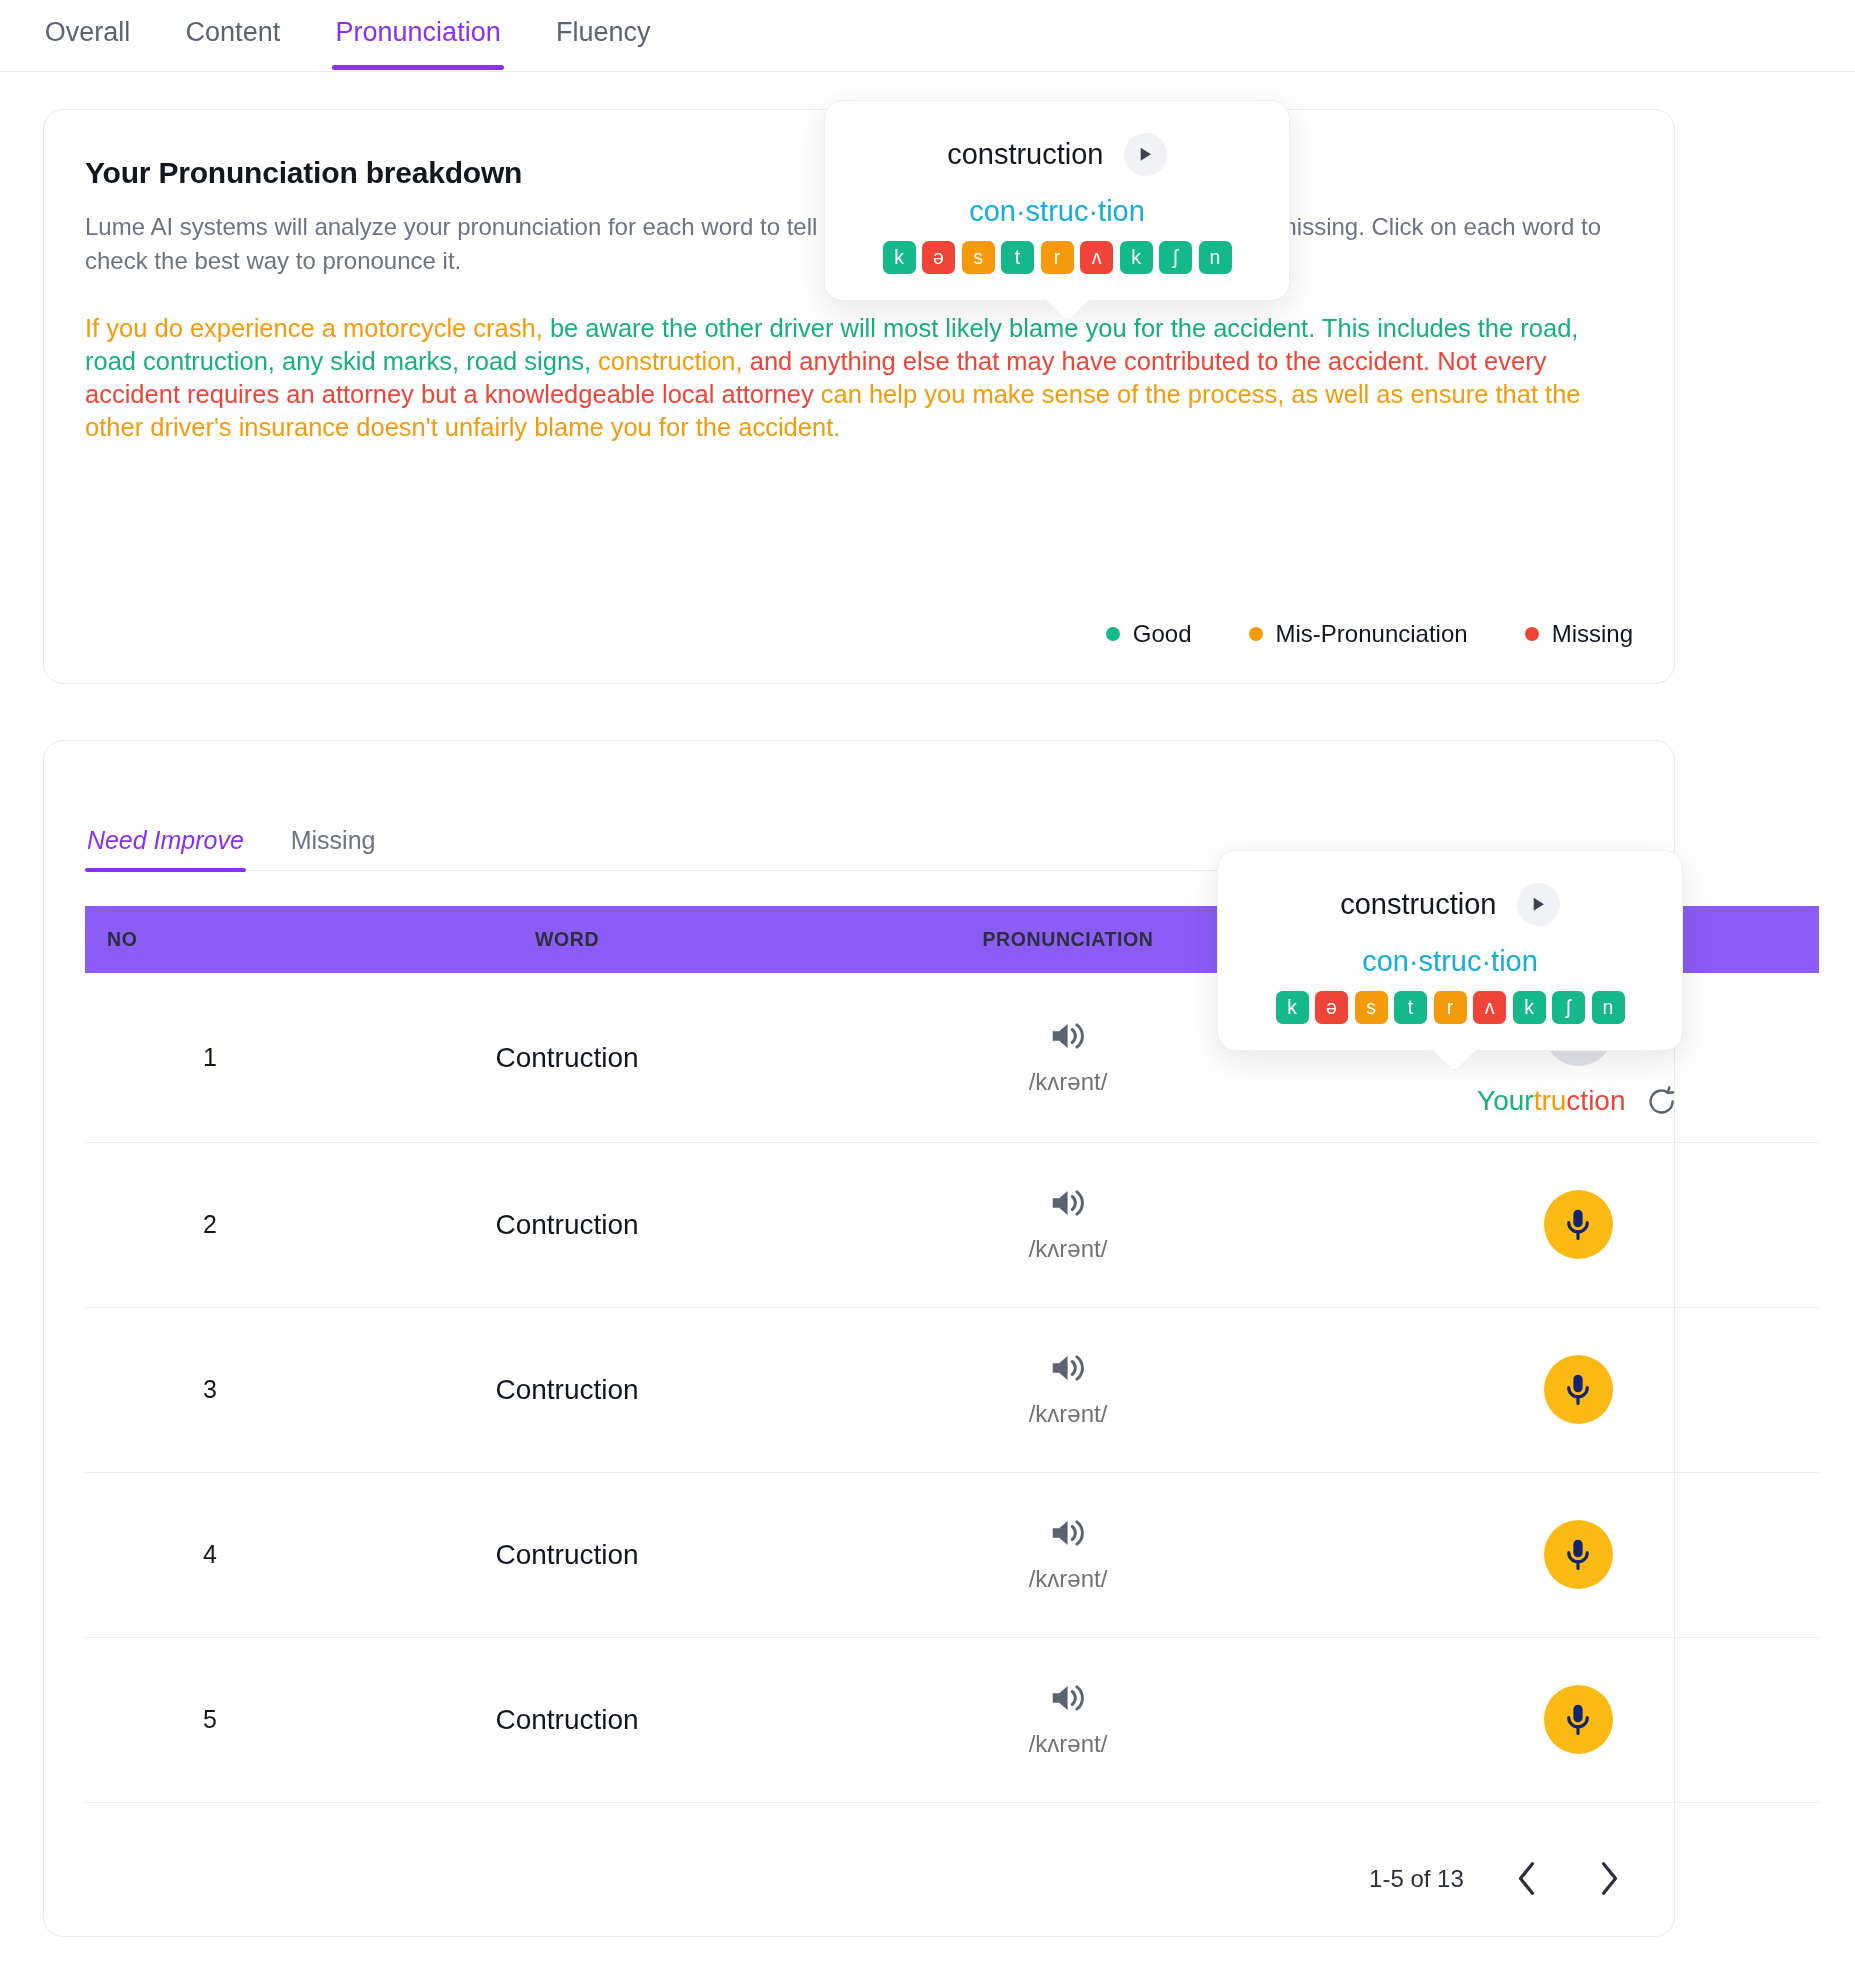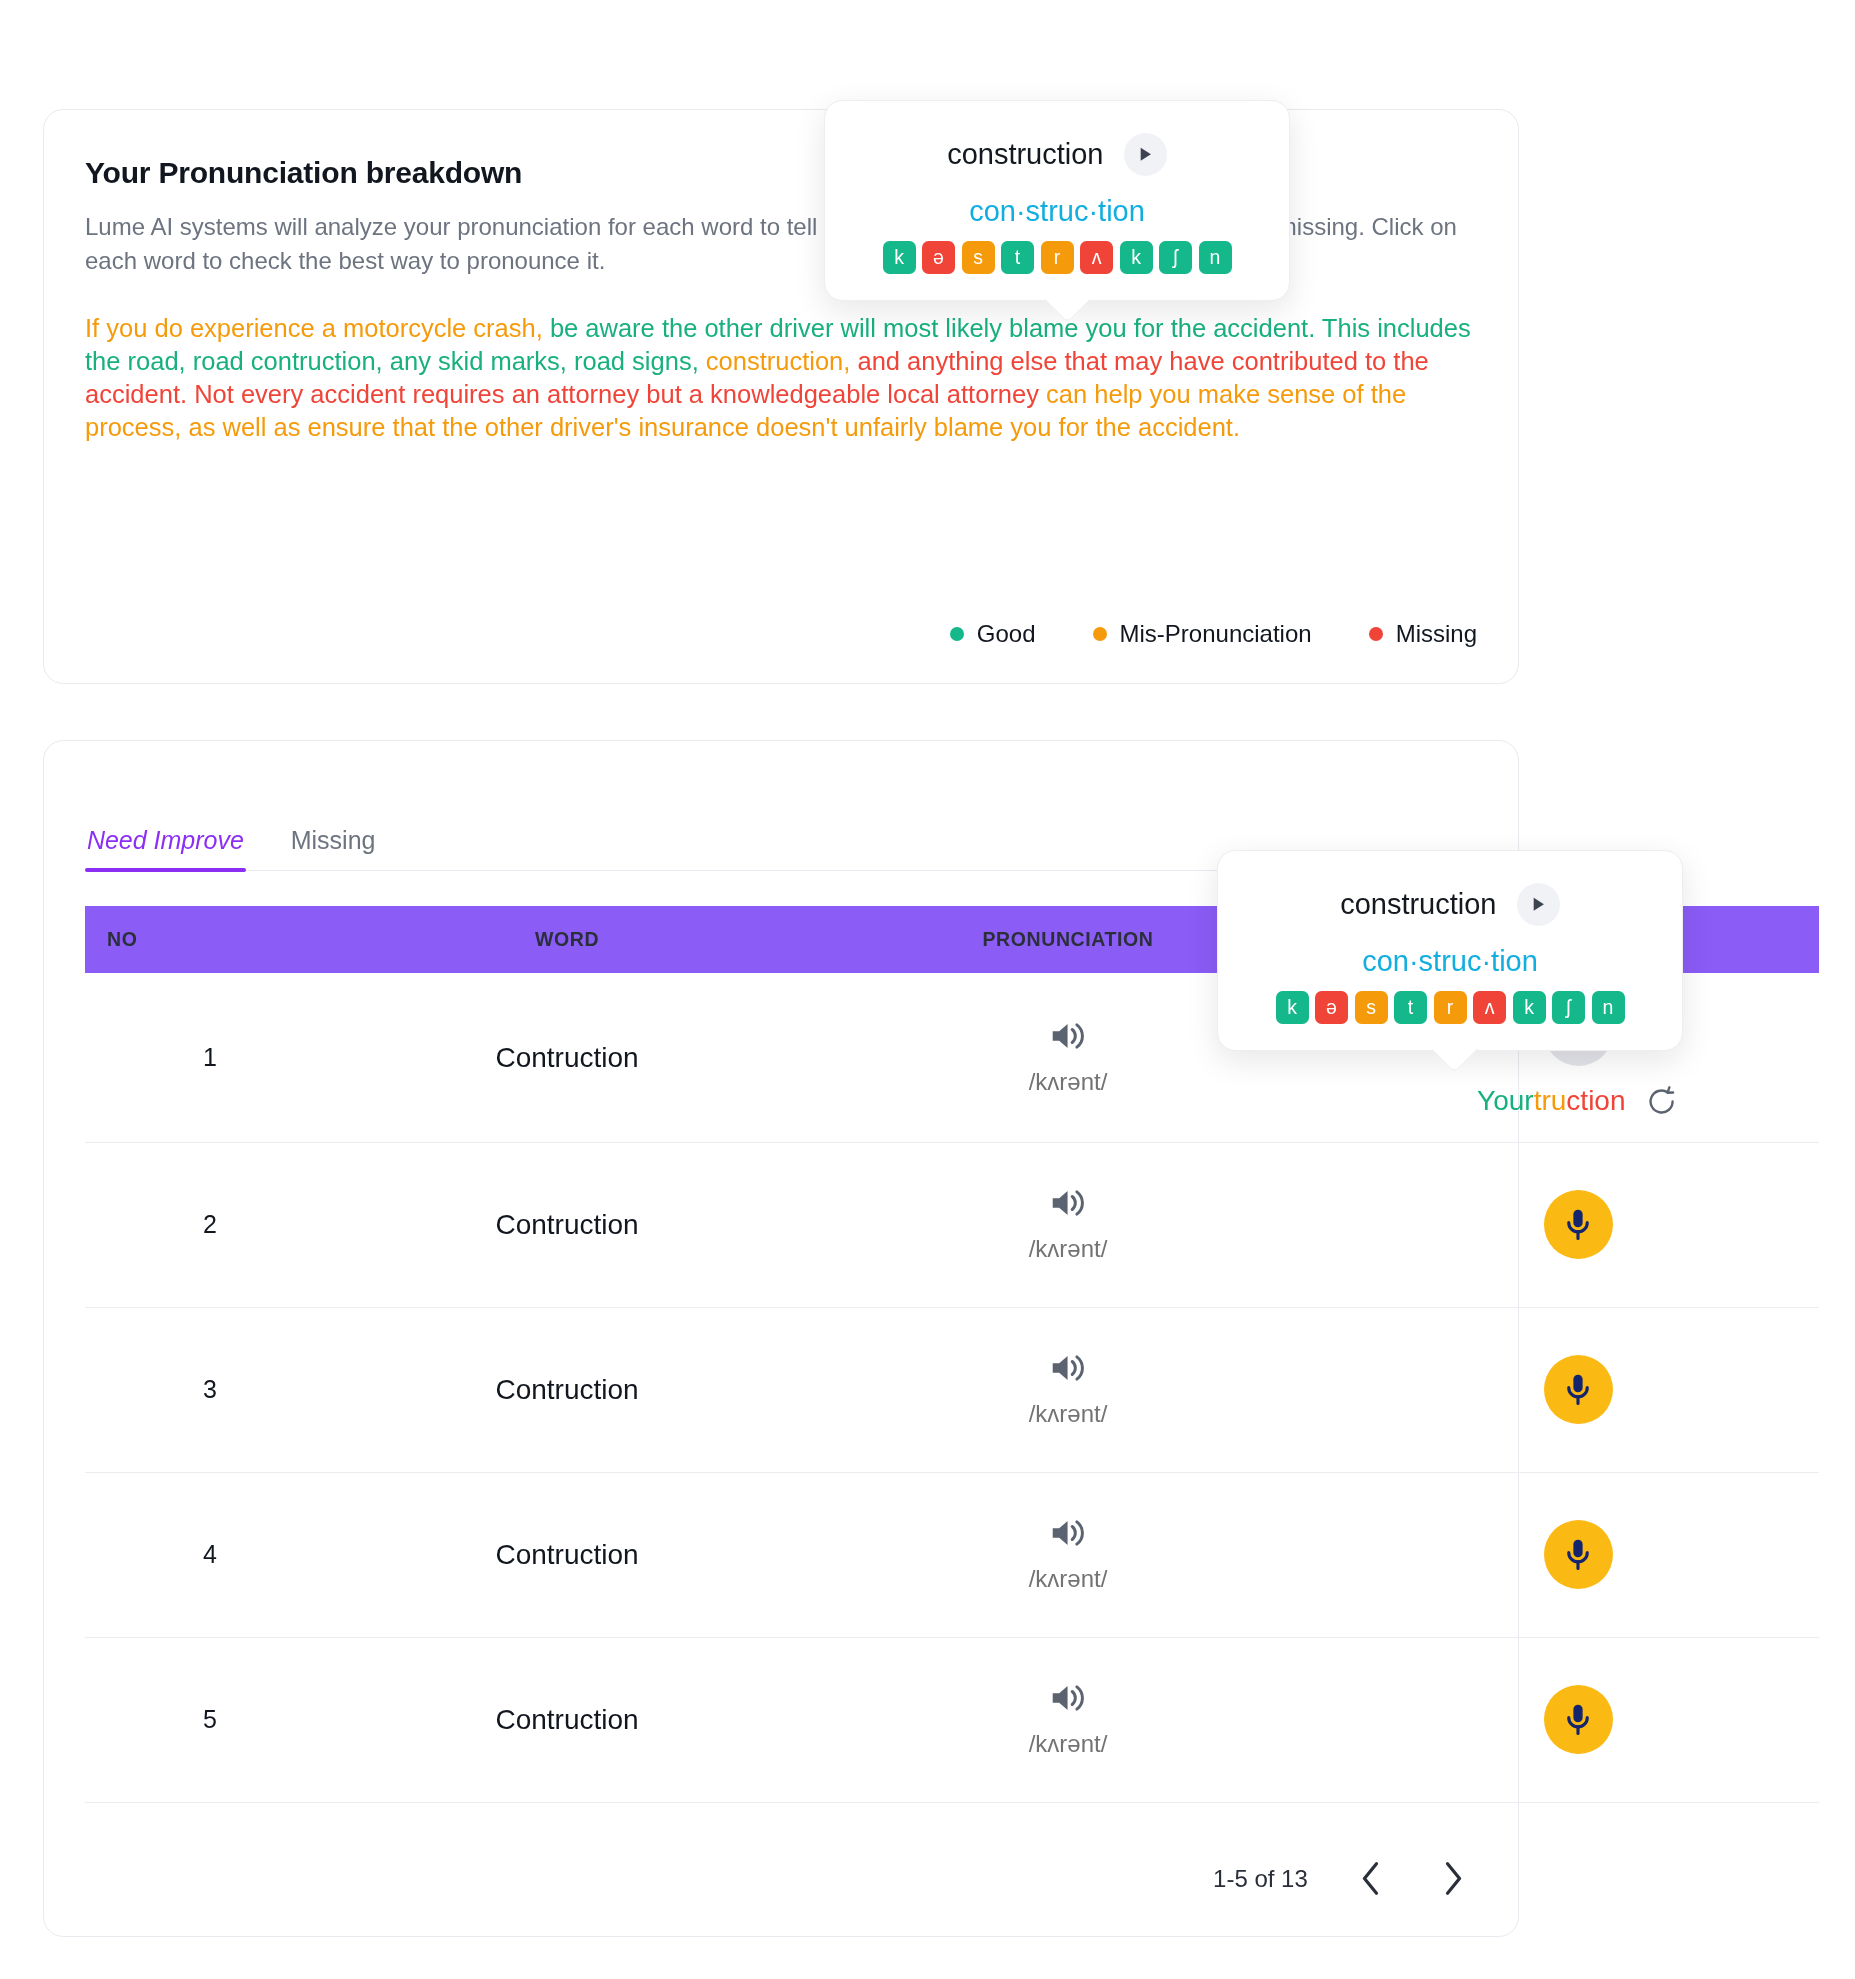--- a/index.html
+++ b/index.html
@@ -35,21 +35,21 @@
     left: 0; right: 0; bottom: -1.9px;
     height: 4.6px;
     background: #8b2ff5;
     border-radius: 2.8px;
   }
 
   
   .card {
     position: absolute;
     left: 43px;
-    width: 1476px;
+    width: 1632px;
     background: #fff;
     border: 1.9px solid #e9e9ef;
     border-radius: 20.4px;
   }
   #card-breakdown { top: 109px; height: 575px; }
   #card-improve  { top: 740px; height: 1197px; }
 
   .card-pad { padding: 46px 41px 0 41px; }
 
   .card-title {
@@ -219,20 +219,26 @@
   #pop-transcript { left: 824px; top: 100px; width: 466px; }
   #pop-transcript::after { left: 243px; }
   #pop-table { left: 1217px; top: 850px; width: 466px; }
   #pop-table::after { left: 237px; }
 </style>
 </head>
 <body>
 
 <div class="page">
 
+  <div class="topbar" id="topbar">
+      <div class="topbar-tab">Overall</div>
+      <div class="topbar-tab">Content</div>
+      <div class="topbar-tab active">Pronunciation</div>
+      <div class="topbar-tab">Fluency</div>
+    </div>
 
   <div class="card" id="card-breakdown">
     <div class="card-pad">
       <h2 class="card-title">Your Pronunciation breakdown</h2>
       <p class="card-desc">Lume AI systems will analyze your pronunciation for each word to tell you if it's pronounced, mis-pronounced, or missing. Click on each word to check the best way to pronounce it.</p>
       <p class="transcript" id="transcript"><span class="o">If you do experience a motorcycle crash,</span><span class="g"> be aware the other driver will most likely blame you for the accident. This includes the road, road contruction, any skid marks, road signs,</span><span class="o"> construction,</span><span class="r"> and anything else that may have contributed to the accident. Not every accident requires an attorney but a knowledgeable local attorney</span><span class="o"> can help you make sense of the process, as well as ensure that the other driver's insurance doesn't unfairly blame you for the accident.</span></p>
     </div>
     <div class="legend" id="legend">
         <div class="legend-item">
           <span class="dot good"></span>

